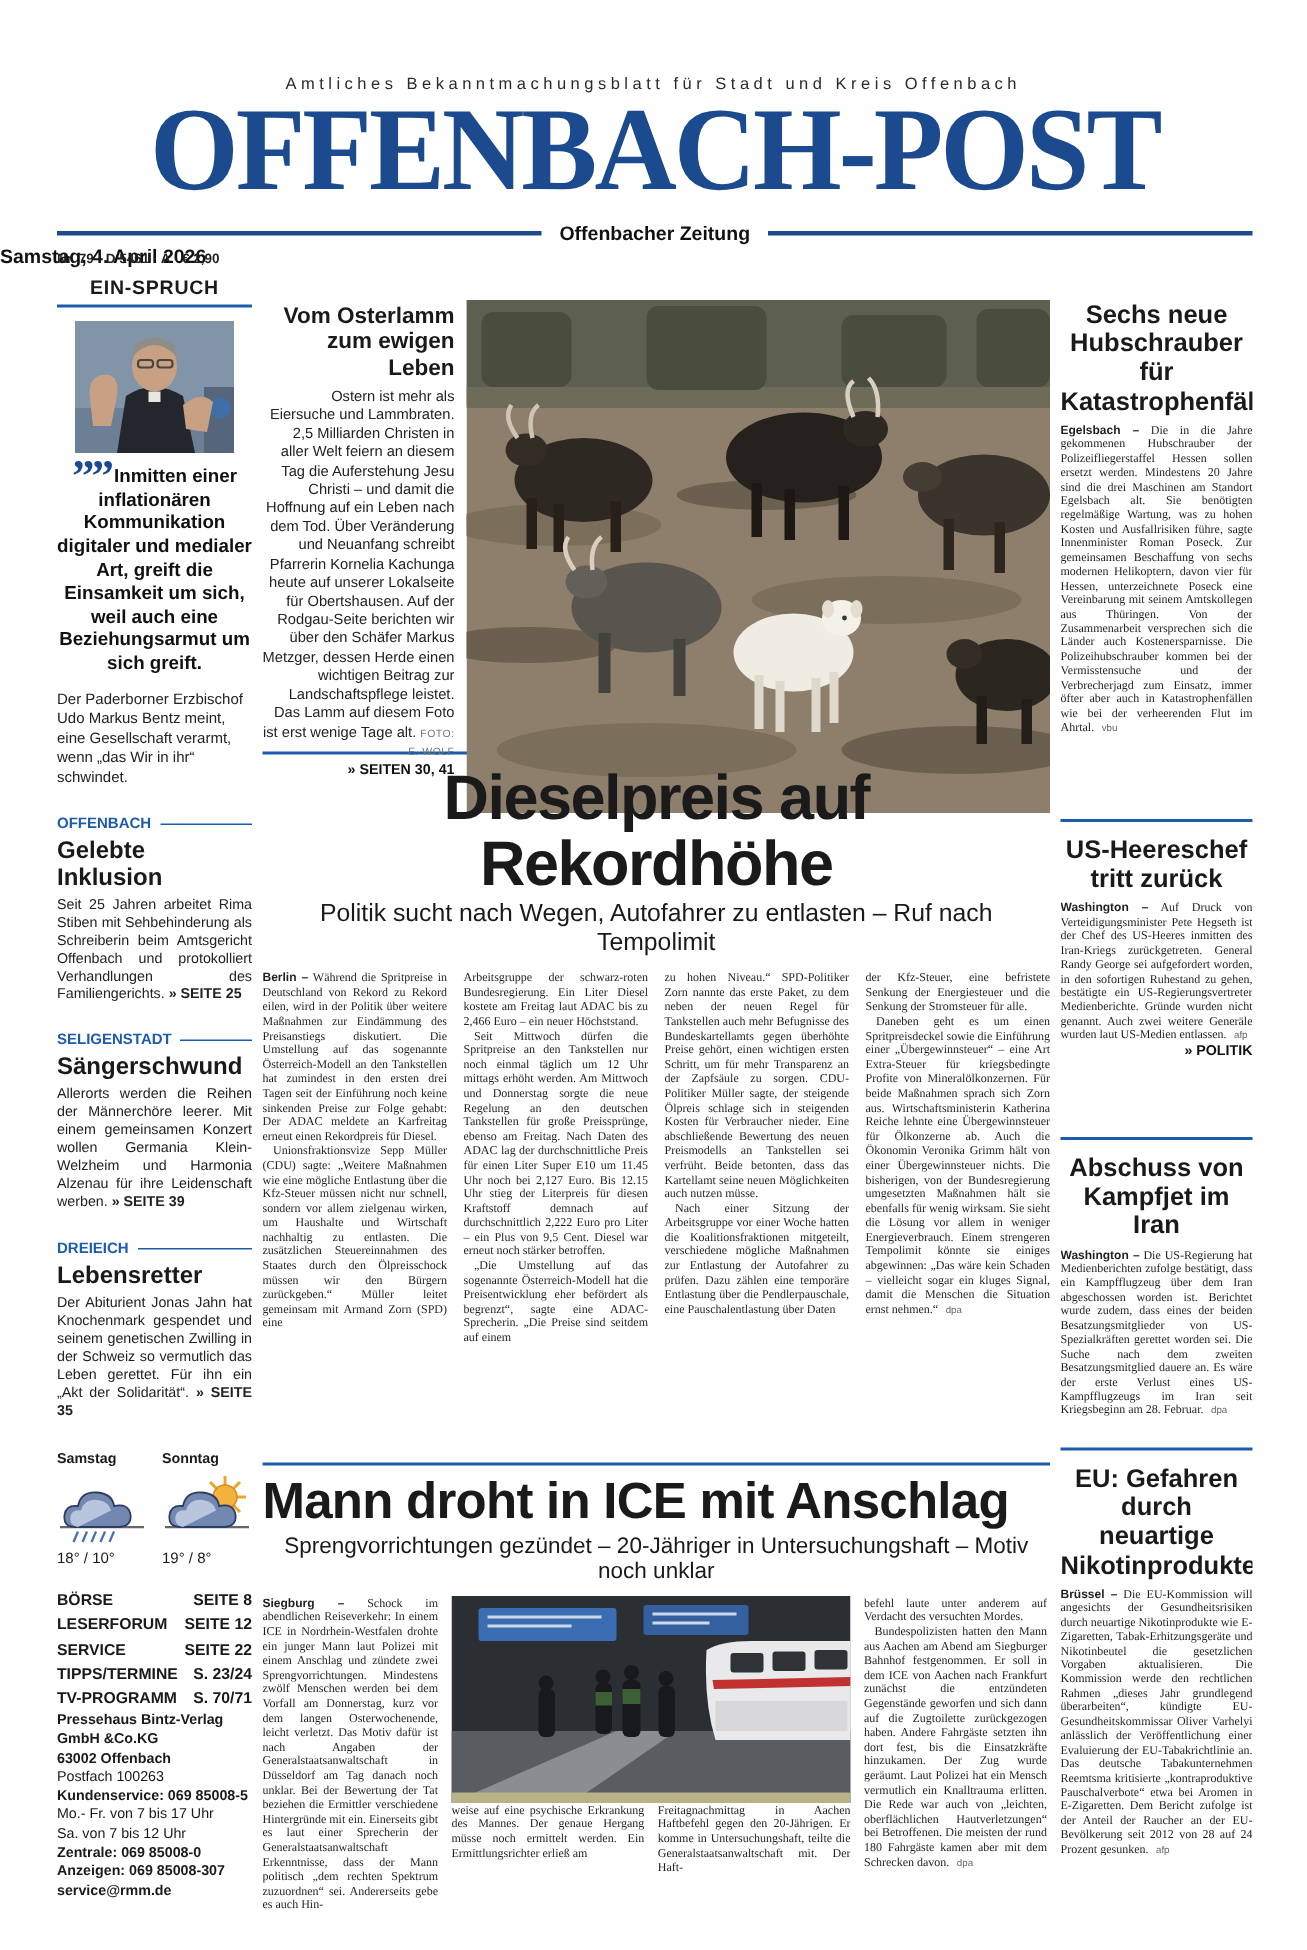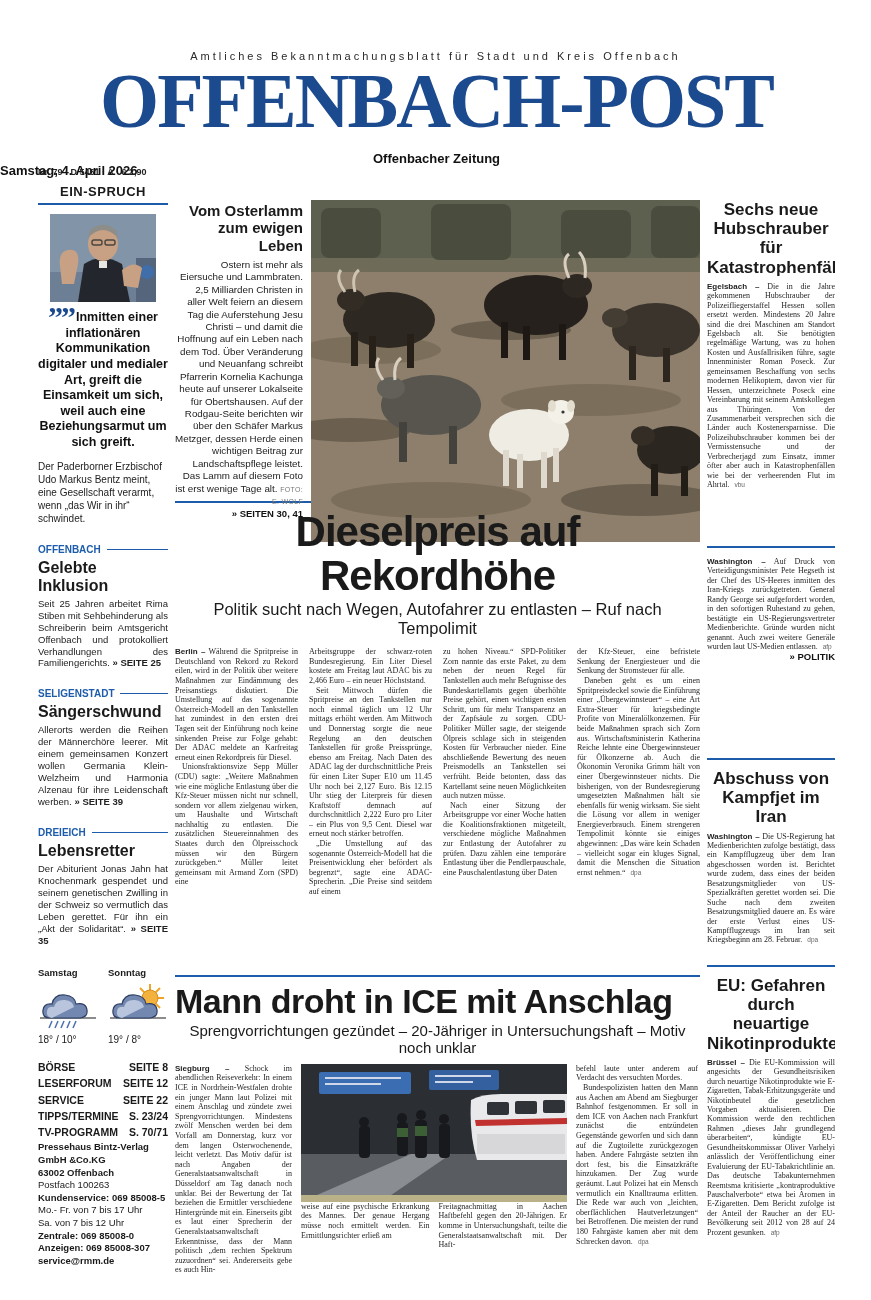--- a/index.html
+++ b/index.html
@@ -4,21 +4,21 @@
 <style>
   html,body{margin:0;padding:0;background:#e8e8e8;}
   .page{position:relative;width:871px;height:1300px;background:#fff;margin:0 auto;
         font-family:"Liberation Sans",sans-serif;color:#1a1a1a;overflow:hidden;}
   
   .tagline{position:absolute;top:50px;left:0;width:100%;text-align:center;
            font-size:11px;letter-spacing:3px;color:#2a2a2a;}
   .masthead{position:absolute;top:62px;left:36px;right:34px;text-align:center;
             font-family:"Liberation Serif",serif;font-weight:bold;font-size:76px;
             letter-spacing:-2px;color:#1b4a8e;line-height:1;transform:scaleY(1.04);}
-  .mastrule{position:absolute;top:148px;left:38px;right:36px;display:flex;align-items:center;flex-direction:column;}
+  .mastrule{position:absolute;top:148px;left:38px;right:36px;display:flex;align-items:center;}
   .mastrule .line{flex:1;border-top:3px solid #1b4a8e;}
   .mastrule .zeitung{padding:0 12px;font-weight:bold;font-size:13px;color:#111;}
   .mastdate{position:absolute;top:163px;left:0;width:100%;text-align:left;
             font-weight:bold;font-size:13px;color:#111;}
   .issueinfo{position:absolute;top:167px;left:38px;font-weight:bold;font-size:9px;color:#222;}
   
   .hr-blue{border:none;border-top:2px solid #1d5cab;margin:0;}
   .kicker-row{display:flex;align-items:center;color:#1d5cab;font-weight:bold;font-size:10px;}
   .kicker-row .krline{flex:1;border-top:1px solid #1d5cab;margin-left:6px;}
   .serifbody{font-family:"Liberation Serif",serif;font-size:8px;line-height:1.2;
@@ -405,20 +405,21 @@
       <div class="rail-title">Sechs neue Hubschrauber für Katastrophenfälle</div>
       <div class="rail-body" style="height:258px;">
         <p style="margin:0;"><b class="dateline">Egelsbach –</b><span> Die in die Jahre gekommenen Hubschrauber der Polizeifliegerstaffel Hessen sollen ersetzt werden. Mindestens 20 Jahre sind die drei Maschinen am Standort Egelsbach alt. Sie benötigten regelmäßige Wartung, was zu hohen Kosten und Ausfallrisiken führe, sagte Innenminister Roman Poseck. Zur gemeinsamen Beschaffung von sechs modernen Helikoptern, davon vier für Hessen, unterzeichnete Poseck eine Vereinbarung mit seinem Amtskollegen aus Thüringen. Von der Zusammenarbeit versprechen sich die Länder auch Kostenersparnisse. Die Polizeihubschrauber kommen bei der Vermisstensuche und der Verbrecherjagd zum Einsatz, immer öfter aber auch in Katastrophenfällen wie bei der verheerenden Flut im Ahrtal.</span><span class="sig">vbu</span></p>
       </div>
       <div class="pageref">» LANGEN SEITE 33</div>
     </div>
 
     <hr class="hr-blue">
 
     <div class="rail-block rb-us">
+      <div class="rail-title">US-Heereschef tritt zurück</div>
       <div class="rail-body">
         <p style="margin:0;"><b class="dateline">Washington –</b><span> Auf Druck von Verteidigungsminister Pete Hegseth ist der Chef des US-Heeres inmitten des Iran-Kriegs zurückgetreten. General Randy George sei aufgefordert worden, in den sofortigen Ruhestand zu gehen, bestätigte ein US-Regierungsvertreter Medienberichte. Gründe wurden nicht genannt. Auch zwei weitere Generäle wurden laut US-Medien entlassen.</span><span class="sig">afp</span></p>
       </div>
       <div class="pageref">» POLITIK</div>
     </div>
 
     <hr class="hr-blue">
 
     <div class="rail-block rb-jet">
       <div class="rail-title">Abschuss von Kampfjet im Iran</div>

